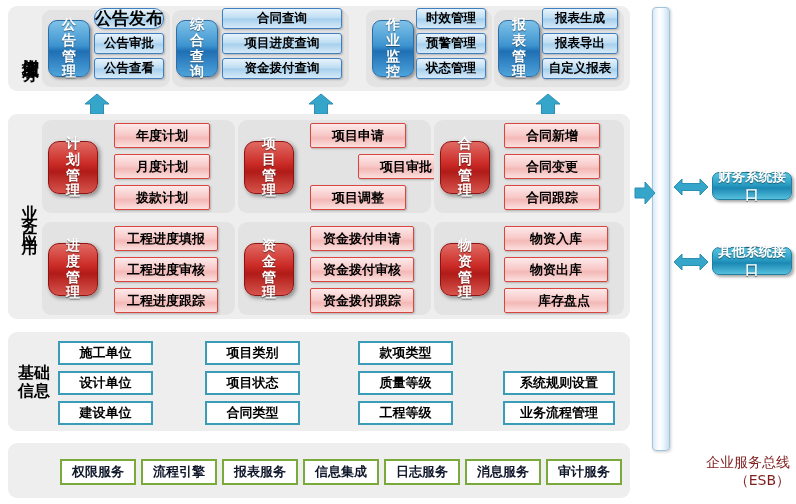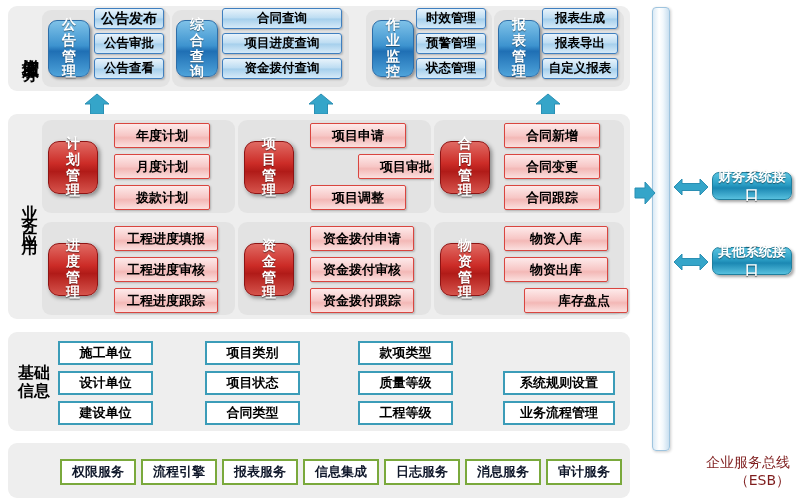--- a/index.html
+++ b/index.html
@@ -163,21 +163,21 @@
   <div class="band" style="left:8px; top:6px; width:622px; height:85px;"></div>
 
   <div class="side-label" style="left:14px; top:10px; width:34px; height:78px; font-size:17px; display:flex; align-items:center; justify-content:center;">
     <span style="writing-mode:vertical-rl; text-orientation:upright; letter-spacing:2px;">增值服务</span>
   </div>
 
   <div class="group" style="left:42px; top:10px; width:128px; height:77px;"></div>
   <div class="mod-blue" style="left:48px; top:20px; width:42px; height:57px; font-size:14px;">
     <span style="display:block; width:1.1em; word-break:break-all;">公告管理</span>
   </div>
-  <div class="item-blue" style="left:94px; top:8px; width:70px; height:21px; font-size:14px;">
+  <div class="item-blue" style="left:94px; top:8px; width:70px; height:21px; font-size:17px;border-radius:10px;">
     <span>公告发布</span>
   </div>
   <div class="item-blue" style="left:94px; top:33px; width:70px; height:21px; font-size:12.5px;">
     <span>公告审批</span>
   </div>
   <div class="item-blue" style="left:94px; top:58px; width:70px; height:21px; font-size:12.5px;">
     <span>公告查看</span>
   </div>
 
   <div class="group" style="left:172px; top:10px; width:177px; height:77px;"></div>
@@ -317,21 +317,21 @@
   <div class="group" style="left:434px; top:222px; width:190px; height:93px;"></div>
   <div class="mod-red" style="left:440px; top:243px; width:50px; height:53px; font-size:14px;">
     <span style="display:block; width:1.1em; word-break:break-all;">物资管理</span>
   </div>
   <div class="item-red" style="left:504px; top:226px; width:104px; height:25px; font-size:13px;">
     <span>物资入库</span>
   </div>
   <div class="item-red" style="left:504px; top:257px; width:104px; height:25px; font-size:13px;">
     <span>物资出库</span>
   </div>
-  <div class="item-red" style="left:524px; top:288px; width:104px; height:25px; font-size:13px;padding-left:16px;">
+  <div class="item-red" style="left:504px; top:288px; width:104px; height:25px; font-size:13px;padding-left:16px;">
     <span>库存盘点</span>
   </div>
 
   <div class="band" style="left:8px; top:332px; width:622px; height:99px;"></div>
 
   <div class="side-label" style="left:12px; top:364px; width:44px; font-size:16px; line-height:1.1;">
     <span style="display:block; width:2.1em; word-break:break-all; margin:0 auto;">基础信息</span>
   </div>
 
   <div class="item-teal" style="left:58px; top:341px; width:95px; height:24px; font-size:13px;">

